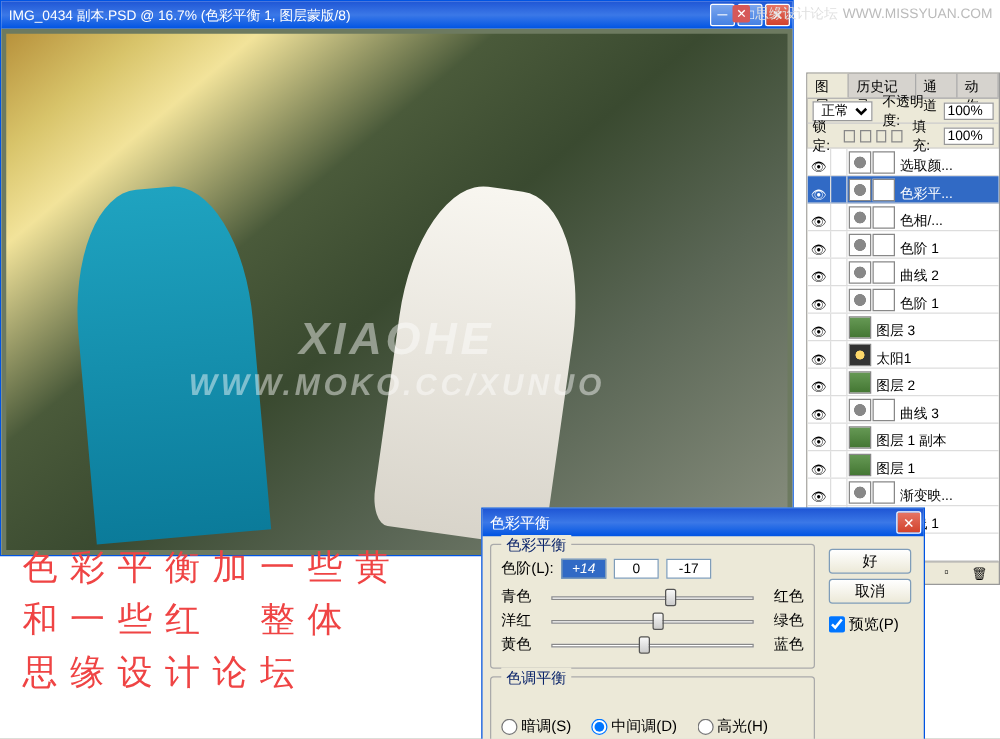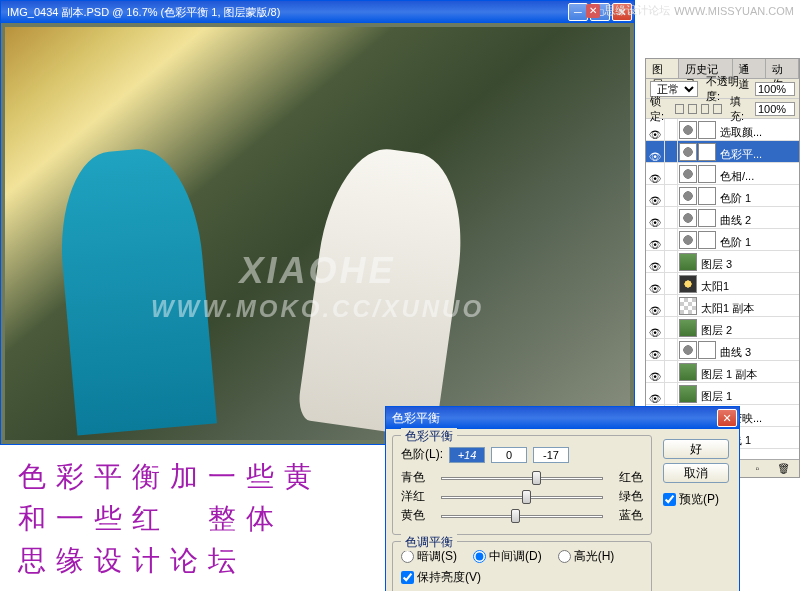--- a/index.html
+++ b/index.html
@@ -19,21 +19,21 @@
 .wm2 { top: 65%; left: 50%; transform: translateX(-50%); font-size: 24px; }
 .fig { position:absolute; bottom:10px; width:140px; height:280px; }
 .fig.a { left:60px; background:linear-gradient(#1fa3c0,#0b7b9a); border-radius:40% 40% 0 0; transform:rotate(-5deg);}
 .fig.b { left:310px; background:linear-gradient(#f8f6f0,#d8d4ca); border-radius:40% 40% 10% 10%; transform:rotate(8deg);}
 
 
 .top-wm { position: absolute; top: 3px; right: 6px; color: #e0e0e0; font-size: 11px; z-index: 50; display:flex; align-items:center; gap:4px;}
 .top-wm .x { width:14px;height:14px;background:#d65858;color:#fff;display:inline-flex;align-items:center;justify-content:center;font-size:10px;border-radius:2px;}
 
 
-.caption { position: absolute; left: 18px; top: 456px; font-family: "SimSun"; font-size: 28px; color: #a21caf; line-height: 42px; letter-spacing: 10px; }
+.caption { position: absolute; left: 18px; top: 433px; font-family: "SimSun"; font-size: 28px; color: #ef4444; line-height: 42px; letter-spacing: 10px; }
 
 
 .layers-panel { position: absolute; right: 0; top: 58px; width: 155px; border: 1px solid #999; background: #ECE9D8; font-size: 11px; }
 .lp-tabs { display: flex; background: #D6D3CE; border-bottom: 1px solid #aaa; height: 20px; }
 .lp-tab { padding: 3px 6px; border-right: 1px solid #aaa; cursor: pointer; font-size:11px; }
 .lp-tab.active { background: #ECE9D8; }
 .lp-row1, .lp-row2 { display: flex; align-items: center; padding: 2px 4px; gap: 4px; border-bottom: 1px solid #ccc; height:20px;}
 .lp-sel { border: 1px solid #999; background:#fff; font-size:11px; padding:0 2px; }
 .lp-inp { width: 40px; border:1px solid #999; font-size:11px; padding:0 2px; text-align:left;}
 .lp-lock { width:10px;height:10px;border:1px solid #888;}
@@ -63,21 +63,21 @@
 .group-title { position:absolute; top:-8px; left:8px; background:#ECE9D8; padding:0 4px; color:#0A246A; font-size:12px;}
 .row-levels { display:flex; align-items:center; gap:6px; margin:4px 0 6px;}
 .lvl { width:36px; border:1px solid #7F9DB9; font-size:11px; text-align:center; padding:1px;}
 .lvl.sel { background:#316AC5; color:#fff;font-style:italic;}
 .srow { display:flex; align-items:center; gap:10px; margin:2px 0;}
 .srow .lab { width:30px; font-size:12px;}
 .srow .lab2 { width:30px; font-size:12px; text-align:right;}
 .slider-wrap { flex:1; position:relative; height:16px;}
 .track { position:absolute; left:0; right:0; top:7px; height:3px; background:#fff; border:1px solid #888;}
 .thumb-s { position:absolute; top:1px; width:9px; height:14px; background:linear-gradient(#f8f8f8,#ccc); border:1px solid #555; border-radius:2px;}
-.tone-row { display:flex; gap:16px; align-items:flex-end;}
+.tone-row { display:flex; gap:16px; align-items:flex-end;margin-top:25px;}
 .tone-row label { display:flex; align-items:center; gap:3px; font-size:12px;}
 .chk2 { display:flex; align-items:center; gap:3px; margin-top:4px; font-size:12px;}
 .btn-col { position:absolute; right:10px; top:10px; display:flex; flex-direction:column; gap:4px;}
 .btn { width:66px; height:20px; background:linear-gradient(#fff,#ECE9D8); border:1px solid #7F9DB9; border-radius:3px; font-size:12px; cursor:pointer;}
 .eye-ico::before { content:"👁"; font-size:10px;}
 input[type=radio],input[type=checkbox]{margin:0;}
 </style>
 </head>
 <body>
 
@@ -198,28 +198,20 @@
         </span>
         <span class="lname">图层 3</span>
       </div>
       <div class="layer">
         <span class="vis eye-ico"></span>
         <span class="link"></span>
         <span class="thumbs">
           <span class="thumb sun"></span>
         </span>
         <span class="lname">太阳1</span>
-      </div>
-      <div class="layer">
-        <span class="vis eye-ico"></span>
-        <span class="link"></span>
-        <span class="thumbs">
-          <span class="thumb chk"></span>
-        </span>
-        <span class="lname">太阳1 副本</span>
       </div>
       <div class="layer">
         <span class="vis eye-ico"></span>
         <span class="link"></span>
         <span class="thumbs">
           <span class="thumb img"></span>
         </span>
         <span class="lname">图层 2</span>
       </div>
       <div class="layer">

